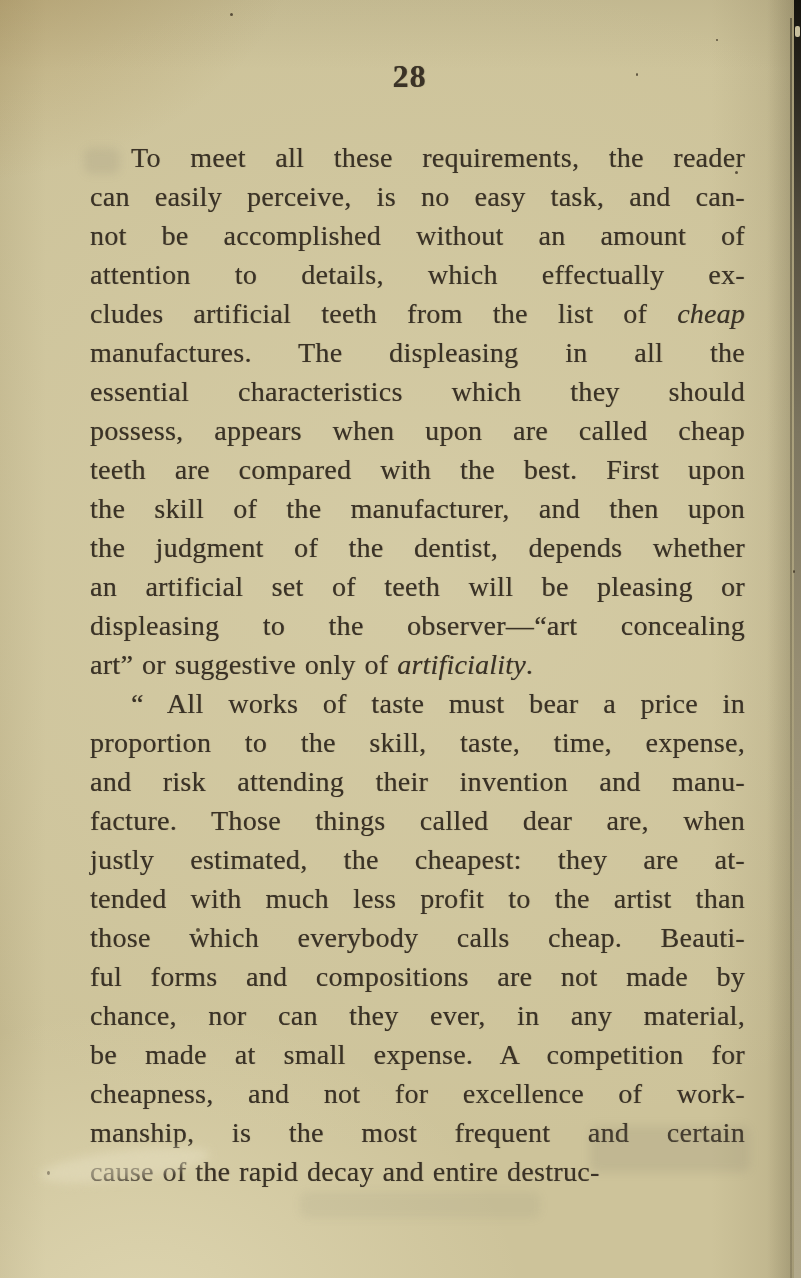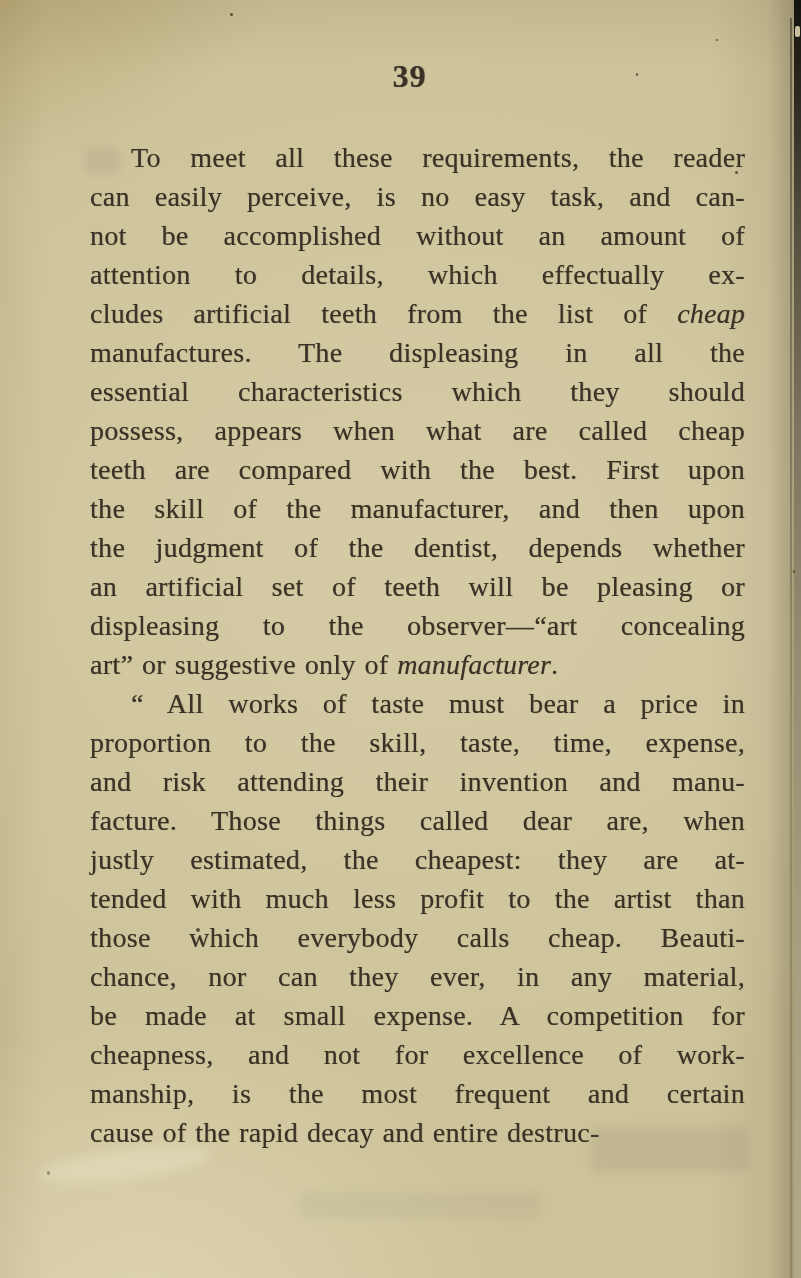--- a/index.html
+++ b/index.html
@@ -110,47 +110,48 @@
     border-radius: 50%;
     transform: rotate(-7deg);
     pointer-events: none;
   }
 </style>
 </head>
 <body>
 
 <div class="page">
 
-  <div class="page-number">39</div>
+  <div class="page-number">28</div>
 
   <div class="text-block">
       <div class="paragraph">
         <div class="line"><span>To meet all these requirements, the reader</span></div>
         <div class="line"><span>can easily perceive, is no easy task, and can-</span></div>
         <div class="line"><span>not be accomplished without an amount of</span></div>
         <div class="line"><span>attention to details, which effectually ex-</span></div>
         <div class="line"><span>cludes artificial teeth from the list of </span><i>cheap</i></div>
         <div class="line"><span>manufactures.  The displeasing in all the</span></div>
         <div class="line"><span>essential characteristics which they should</span></div>
-        <div class="line"><span>possess, appears when what are called cheap</span></div>
+        <div class="line"><span>possess, appears when upon are called cheap</span></div>
         <div class="line"><span>teeth are compared with the best.  First upon</span></div>
         <div class="line"><span>the skill of the manufacturer, and then upon</span></div>
         <div class="line"><span>the judgment of the dentist, depends whether</span></div>
         <div class="line"><span>an artificial set of teeth will be pleasing or</span></div>
         <div class="line"><span>displeasing to the observer—“art concealing</span></div>
-        <div class="line"><span>art” or suggestive only of </span><i>manufacturer</i><span>.</span></div>
+        <div class="line"><span>art” or suggestive only of </span><i>artificiality</i><span>.</span></div>
       </div>
       <div class="paragraph">
         <div class="line"><span>“ All works of taste must bear a price in</span></div>
         <div class="line"><span>proportion to the skill, taste, time, expense,</span></div>
         <div class="line"><span>and risk attending their invention and manu-</span></div>
         <div class="line"><span>facture.  Those things called dear are, when</span></div>
         <div class="line"><span>justly estimated, the cheapest: they are at-</span></div>
         <div class="line"><span>tended with much less profit to the artist than</span></div>
         <div class="line"><span>those which everybody calls cheap.  Beauti-</span></div>
+        <div class="line"><span>ful forms and compositions are not made by</span></div>
         <div class="line"><span>chance, nor can they ever, in any material,</span></div>
         <div class="line"><span>be made at small expense.  A competition for</span></div>
         <div class="line"><span>cheapness, and not for excellence of work-</span></div>
         <div class="line"><span>manship, is the most frequent and certain</span></div>
         <div class="line"><span>cause of the rapid decay and entire destruc-</span></div>
       </div>
     </div>
 
   <div class="edge-shade"></div>
   <div class="edge-strip"></div>

